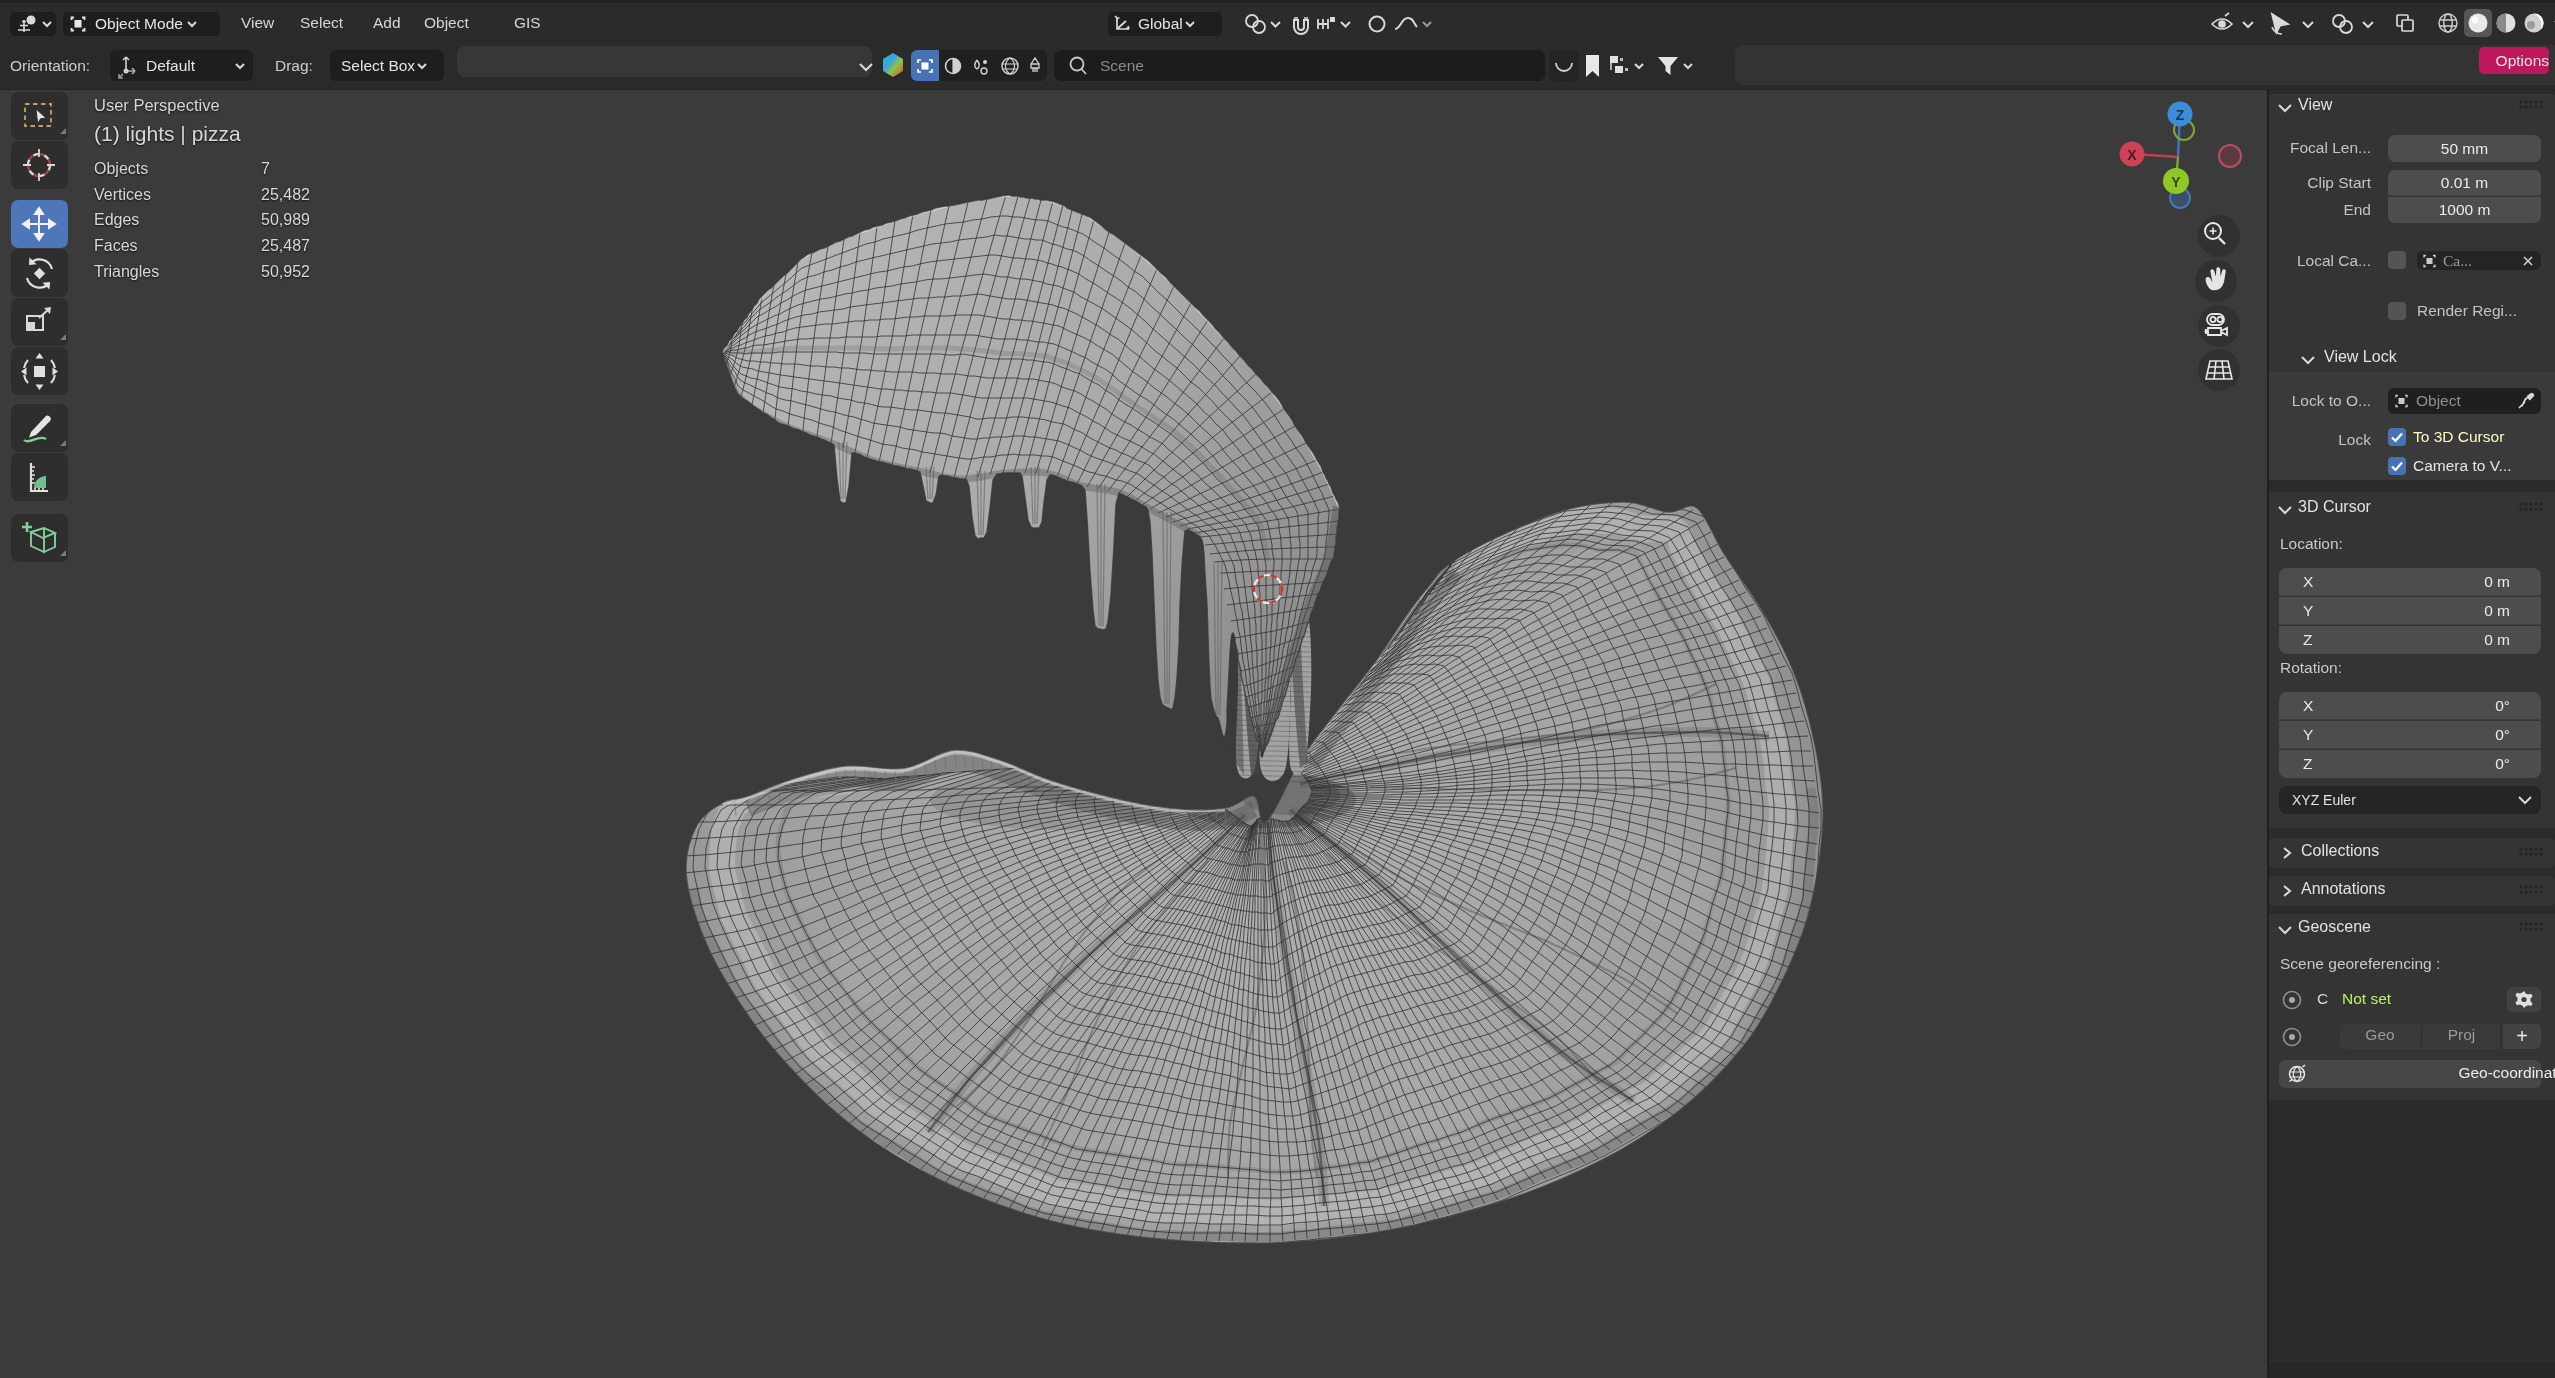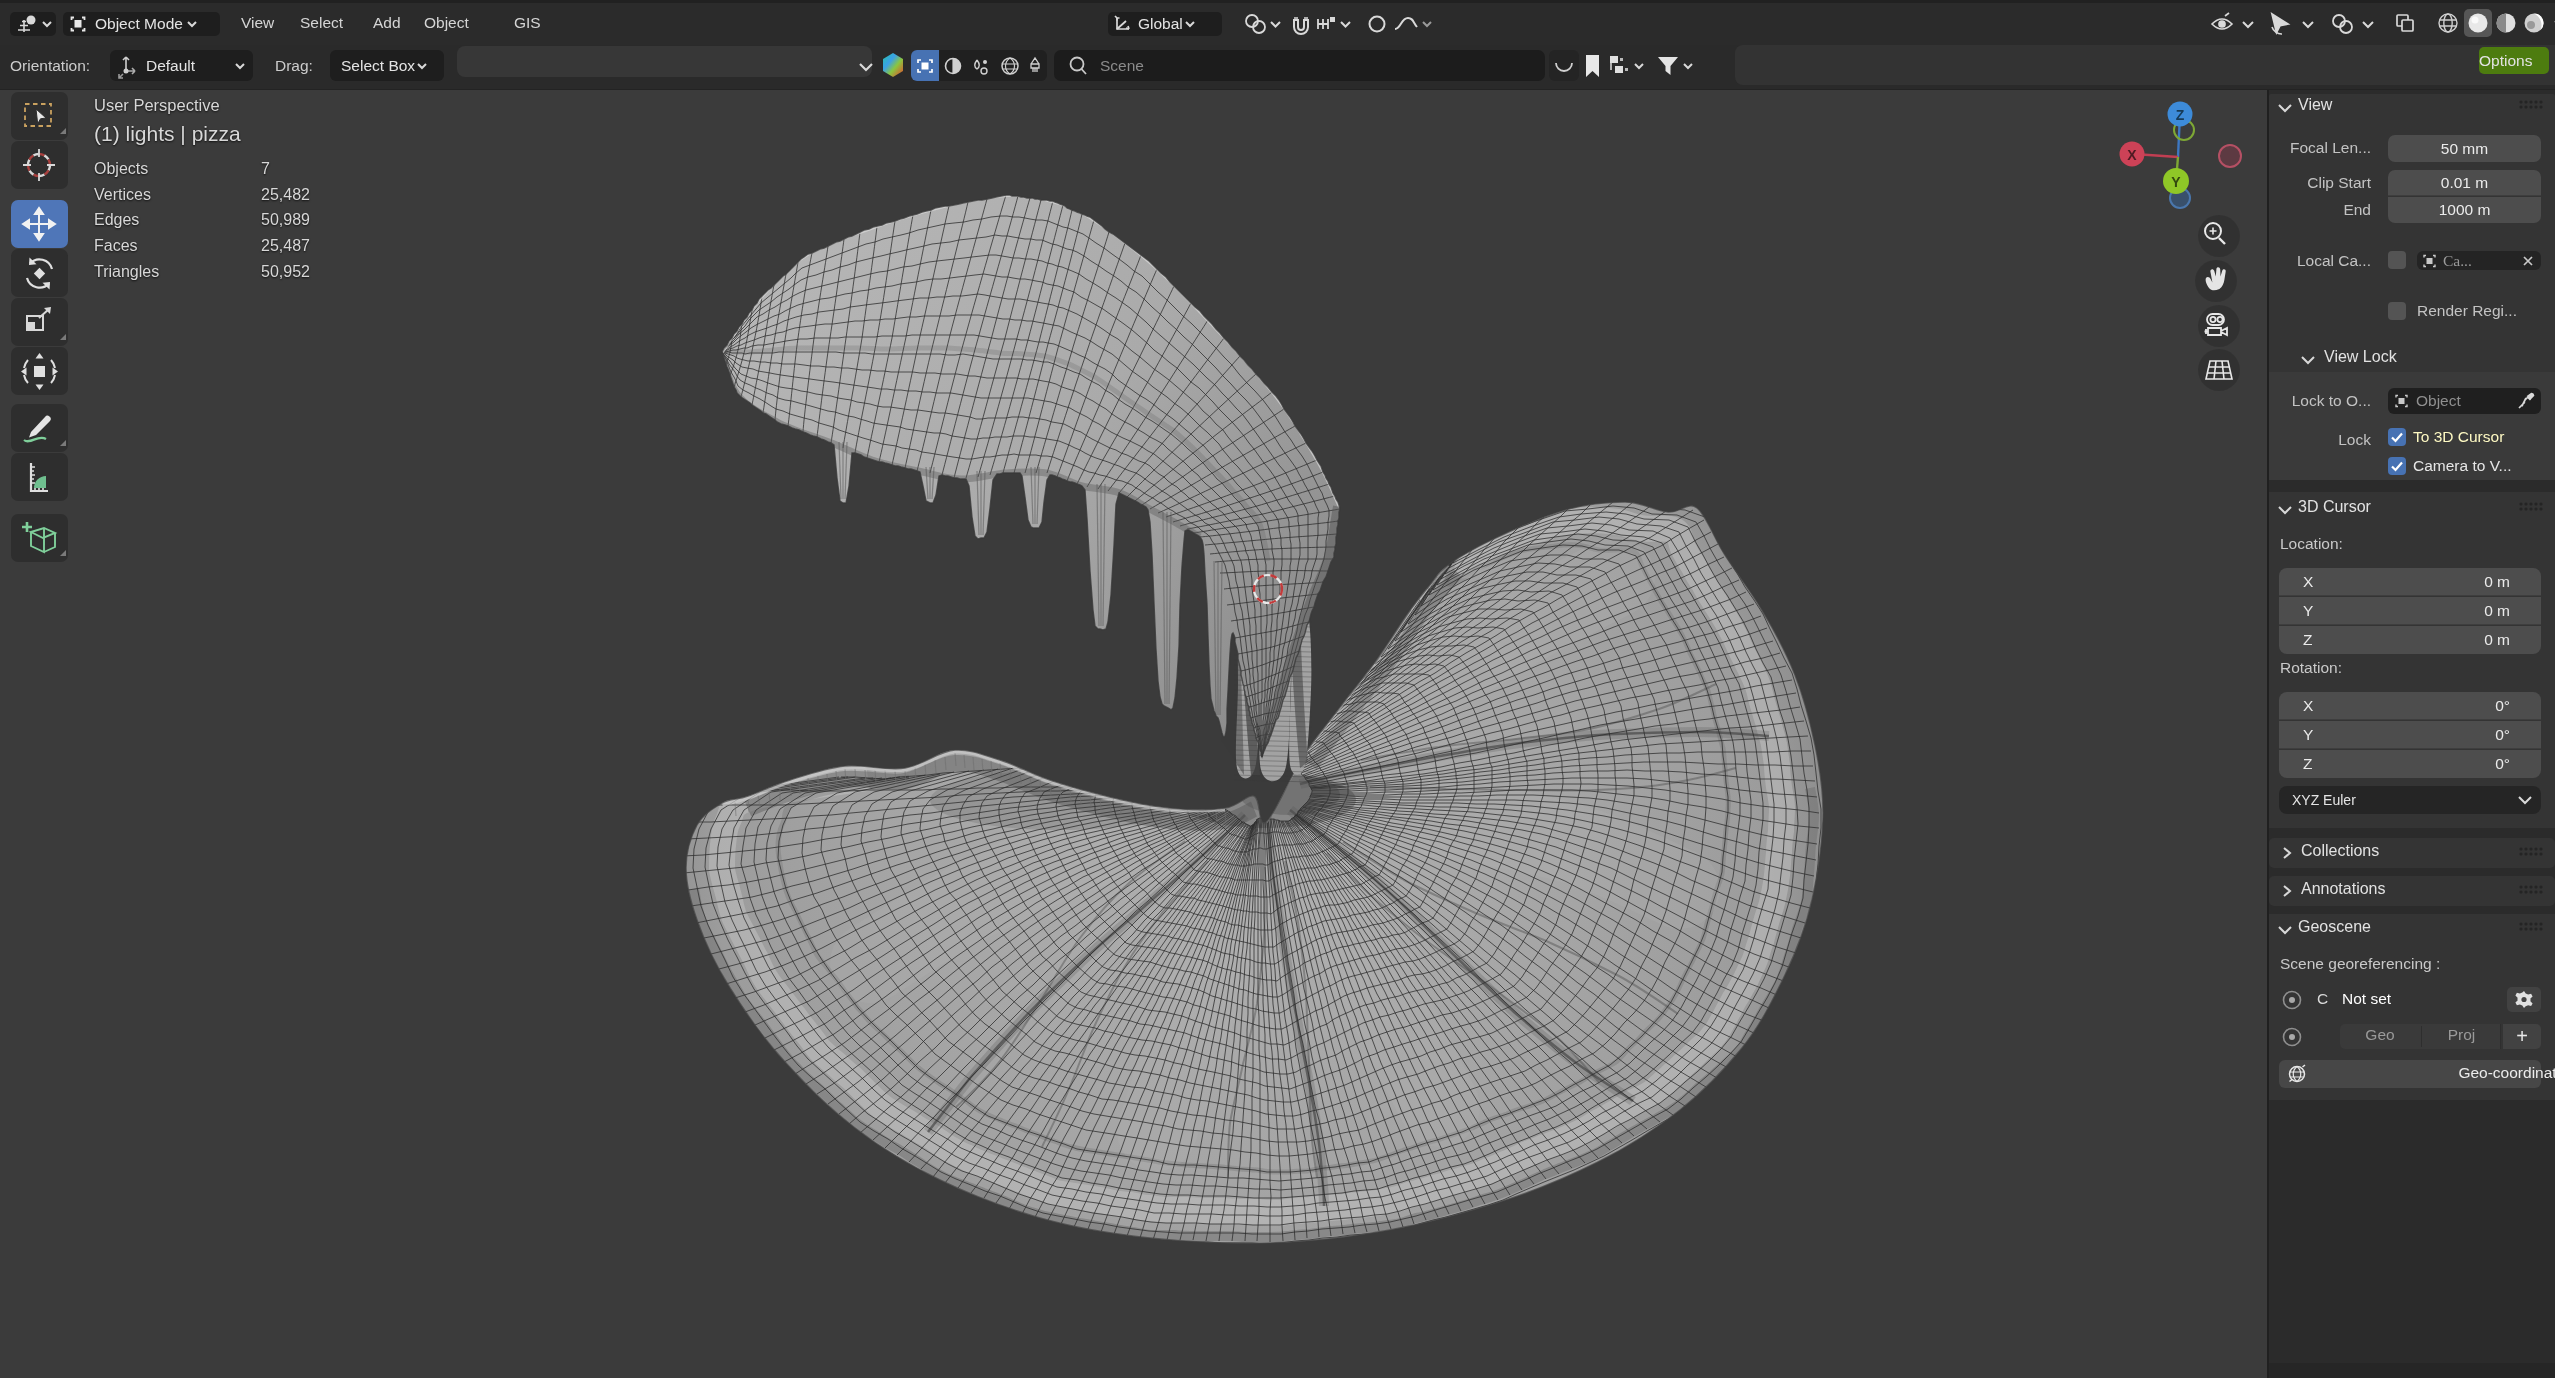--- a/index.html
+++ b/index.html
@@ -720,21 +720,21 @@
 <rect x="18" y="15" width="3" height="3" opacity="0.8"></rect>
 </g>
 <path d="M4 3 v14" stroke="#e0e0e0" stroke-width="1.5"></path>
 <path d="M28 11 l4 4 l4 -4" stroke="#d9d9d9" stroke-width="2" fill="none"></path>
 </svg>
 <svg class="abs" style="left:1654px;top:8px" width="44" height="26" viewBox="0 0 44 26">
 <path d="M4 4 h20 l-7.5 9 v9 l-5 -4 v-5 Z" fill="#e4e4e4"></path>
 <path d="M30 11 l4 4 l4 -4" stroke="#d9d9d9" stroke-width="2" fill="none"></path>
 </svg>
 
-<div class="abs" style="left:2479px;top:2px;width:70px;height:27px;background:#4d7c0f;border-radius:5px;color:#e3e3e3;font-size:15.5px;text-align:left;line-height:27px">Options</div>
+<div class="abs" style="left:2479px;top:2px;width:70px;height:27px;background:#be185d;border-radius:5px;color:#e3e3e3;font-size:15.5px;text-align:right;line-height:27px">Options</div>
 </div>
 
 <div class="tbtn" style="top:92px">
 <svg width="57" height="48" viewBox="0 0 57 48">
 <rect x="14" y="12" width="26" height="22" fill="none" stroke="#c9a15f" stroke-width="1.8" stroke-dasharray="4.5 3.5"></rect>
 <path d="M25 17 l10 9 l-5.5 0.8 l-2.8 5 Z" fill="#e8e8e8" stroke="#2e2e2e" stroke-width="1"></path>
 <path d="M49 42 l6 0 l0 -6 Z" fill="#7a7a7a"></path>
 </svg>
 </div>
 <div class="tbtn" style="top:141px">
@@ -1053,21 +1053,21 @@
           <circle cx="17" cy="7" r="1.6"></circle>
           <circle cx="22" cy="7" r="1.6"></circle>
         </g>
       </svg>
   <div class="abs" style="left:11px;top:41px;color:#c9c9c9;font-size:15.5px">Scene georeferencing :</div>
   <svg class="abs" style="left:13px;top:76px" width="20" height="20" viewBox="0 0 20 20">
         <circle cx="10" cy="10" r="8.5" fill="none" stroke="#8f8f8f" stroke-width="1.6"></circle>
         <circle cx="10" cy="10" r="3" fill="#a8a8a8"></circle>
       </svg>
   <div class="abs" style="left:48px;top:76px;color:#d9d9d9;font-size:15.5px">C</div>
-  <div class="abs" style="left:73px;top:76px;color:#ffffff;font-size:15.5px">Not set</div>
+  <div class="abs" style="left:73px;top:76px;color:#bef264;font-size:15.5px">Not set</div>
   <div class="abs" style="left:238px;top:73px;width:34px;height:25px;background:#424242;border-radius:5px">
     <svg width="34" height="25" viewBox="0 0 34 25">
           <g fill="#e0e0e0">
             <path d="M17 4 l1.7 2.6 a6.5 6.5 0 0 1 2.4 1 l3 -0.8 l1.5 2.6 l-2.2 2.2 a6.5 6.5 0 0 1 0 2.6 l2.2 2.2 l-1.5 2.6 l-3 -0.8 a6.5 6.5 0 0 1 -2.4 1 L17 21 l-1.7 -2.6 a6.5 6.5 0 0 1 -2.4 -1 l-3 0.8 l-1.5 -2.6 l2.2 -2.2 a6.5 6.5 0 0 1 0 -2.6 L8.4 8.4 l1.5 -2.6 l3 0.8 a6.5 6.5 0 0 1 2.4 -1 Z"></path>
             <circle cx="17" cy="12.5" r="2.6" fill="#424242"></circle>
           </g>
         </svg>
   </div>
   <svg class="abs" style="left:13px;top:113px" width="20" height="20" viewBox="0 0 20 20">
         <circle cx="10" cy="10" r="8.5" fill="none" stroke="#8f8f8f" stroke-width="1.6"></circle>

